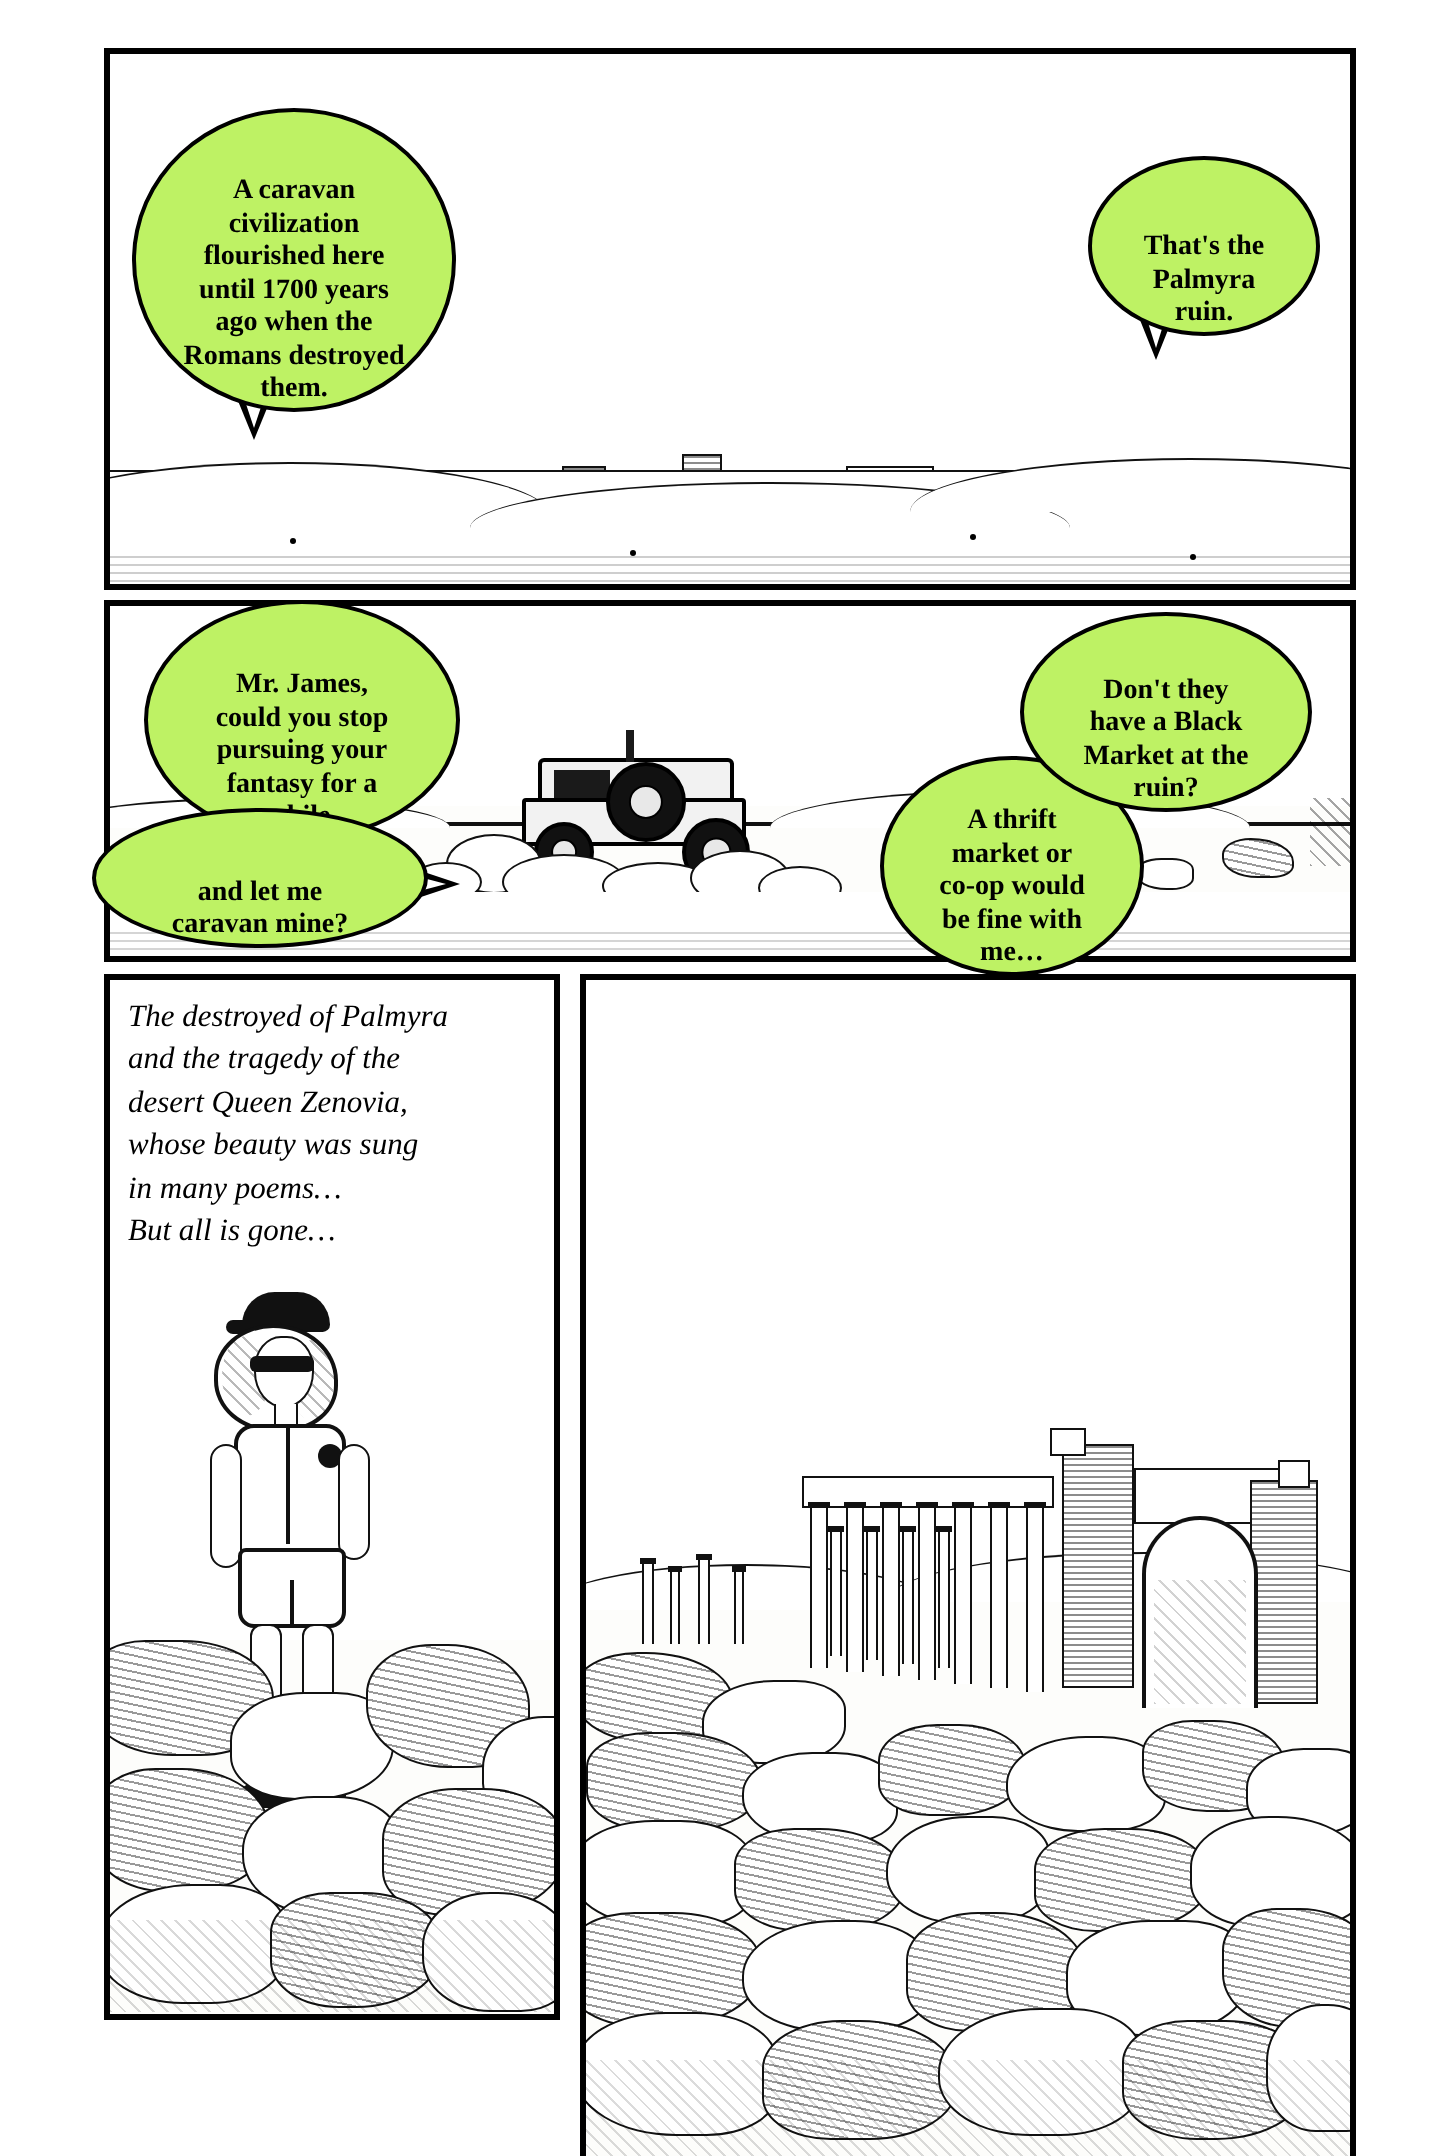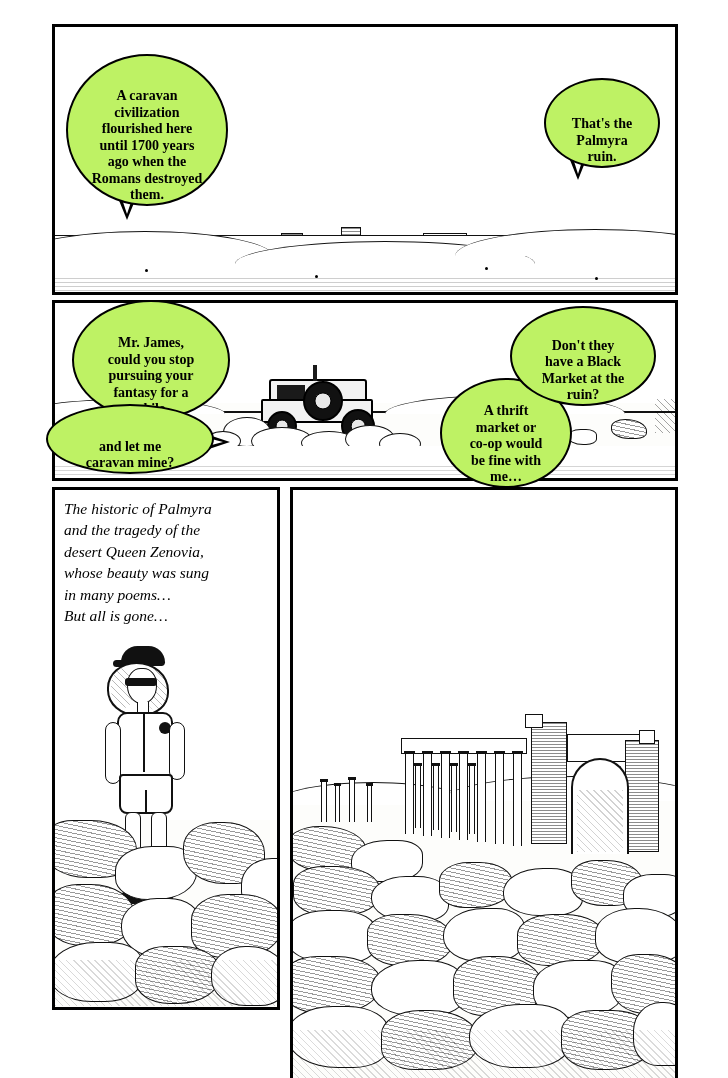--- a/index.html
+++ b/index.html
@@ -405,21 +405,21 @@
       <div class="rock sh" style="left:-8px; top:394px; width:86px; height:60px; border-radius:35% 50% 45% 40%;"></div>
       <div class="rock" style="left:66px; top:408px; width:78px; height:58px; border-radius:45% 40% 35% 50%;"></div>
       <div class="rock sh" style="left:136px; top:404px; width:90px; height:62px; border-radius:40% 45% 50% 35%;"></div>
       <div class="rock" style="left:-6px; top:452px; width:92px; height:58px; border-radius:50% 35% 40% 45%;"></div>
       <div class="rock sh" style="left:80px; top:456px; width:84px; height:56px; border-radius:35% 45% 50% 40%;"></div>
       <div class="rock" style="left:156px; top:456px; width:74px; height:58px; border-radius:45% 50% 35% 45%;"></div>
       <div class="hatch-d" style="left:0; top:470px; width:222px; height:46px; opacity:.3;"></div>
     </div>
   </div>
 
-  <div class="caption" id="caption-splendor" style="left:64px; top:498px; width:206px;">The historic of Palmyra
+  <div class="caption" id="caption-splendor" style="left:64px; top:498px; width:206px;">The destroyed of Palmyra
 and the tragedy of the
 desert Queen Zenovia,
 whose beauty was sung
 in many poems…
 But all is gone…</div>
 
   <div class="panel" id="panel-4">
     <div class="sky" style="height:310px;"></div>
 
     <div class="dune" style="left:-20px; top:292px; width:200px; height:22px;"></div>

